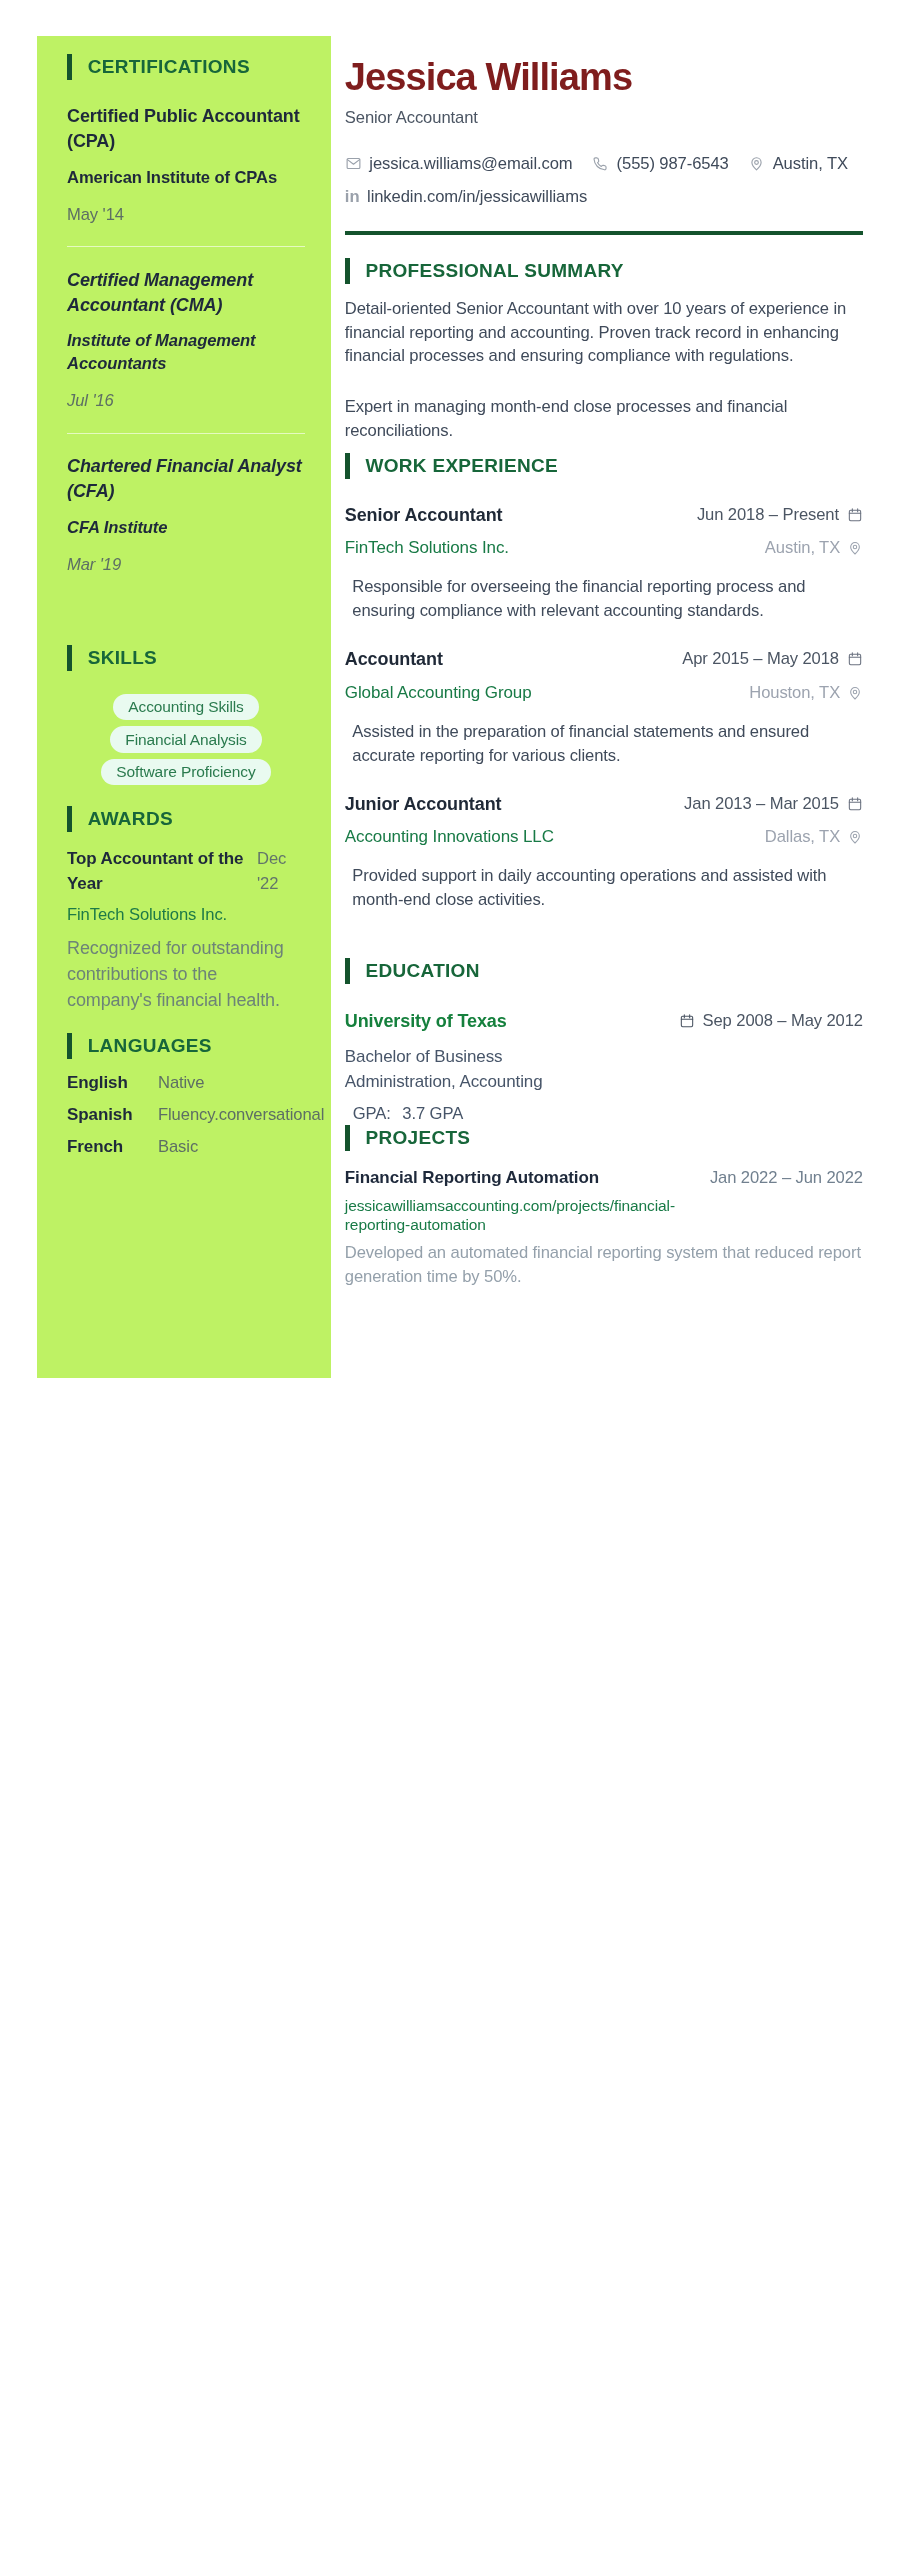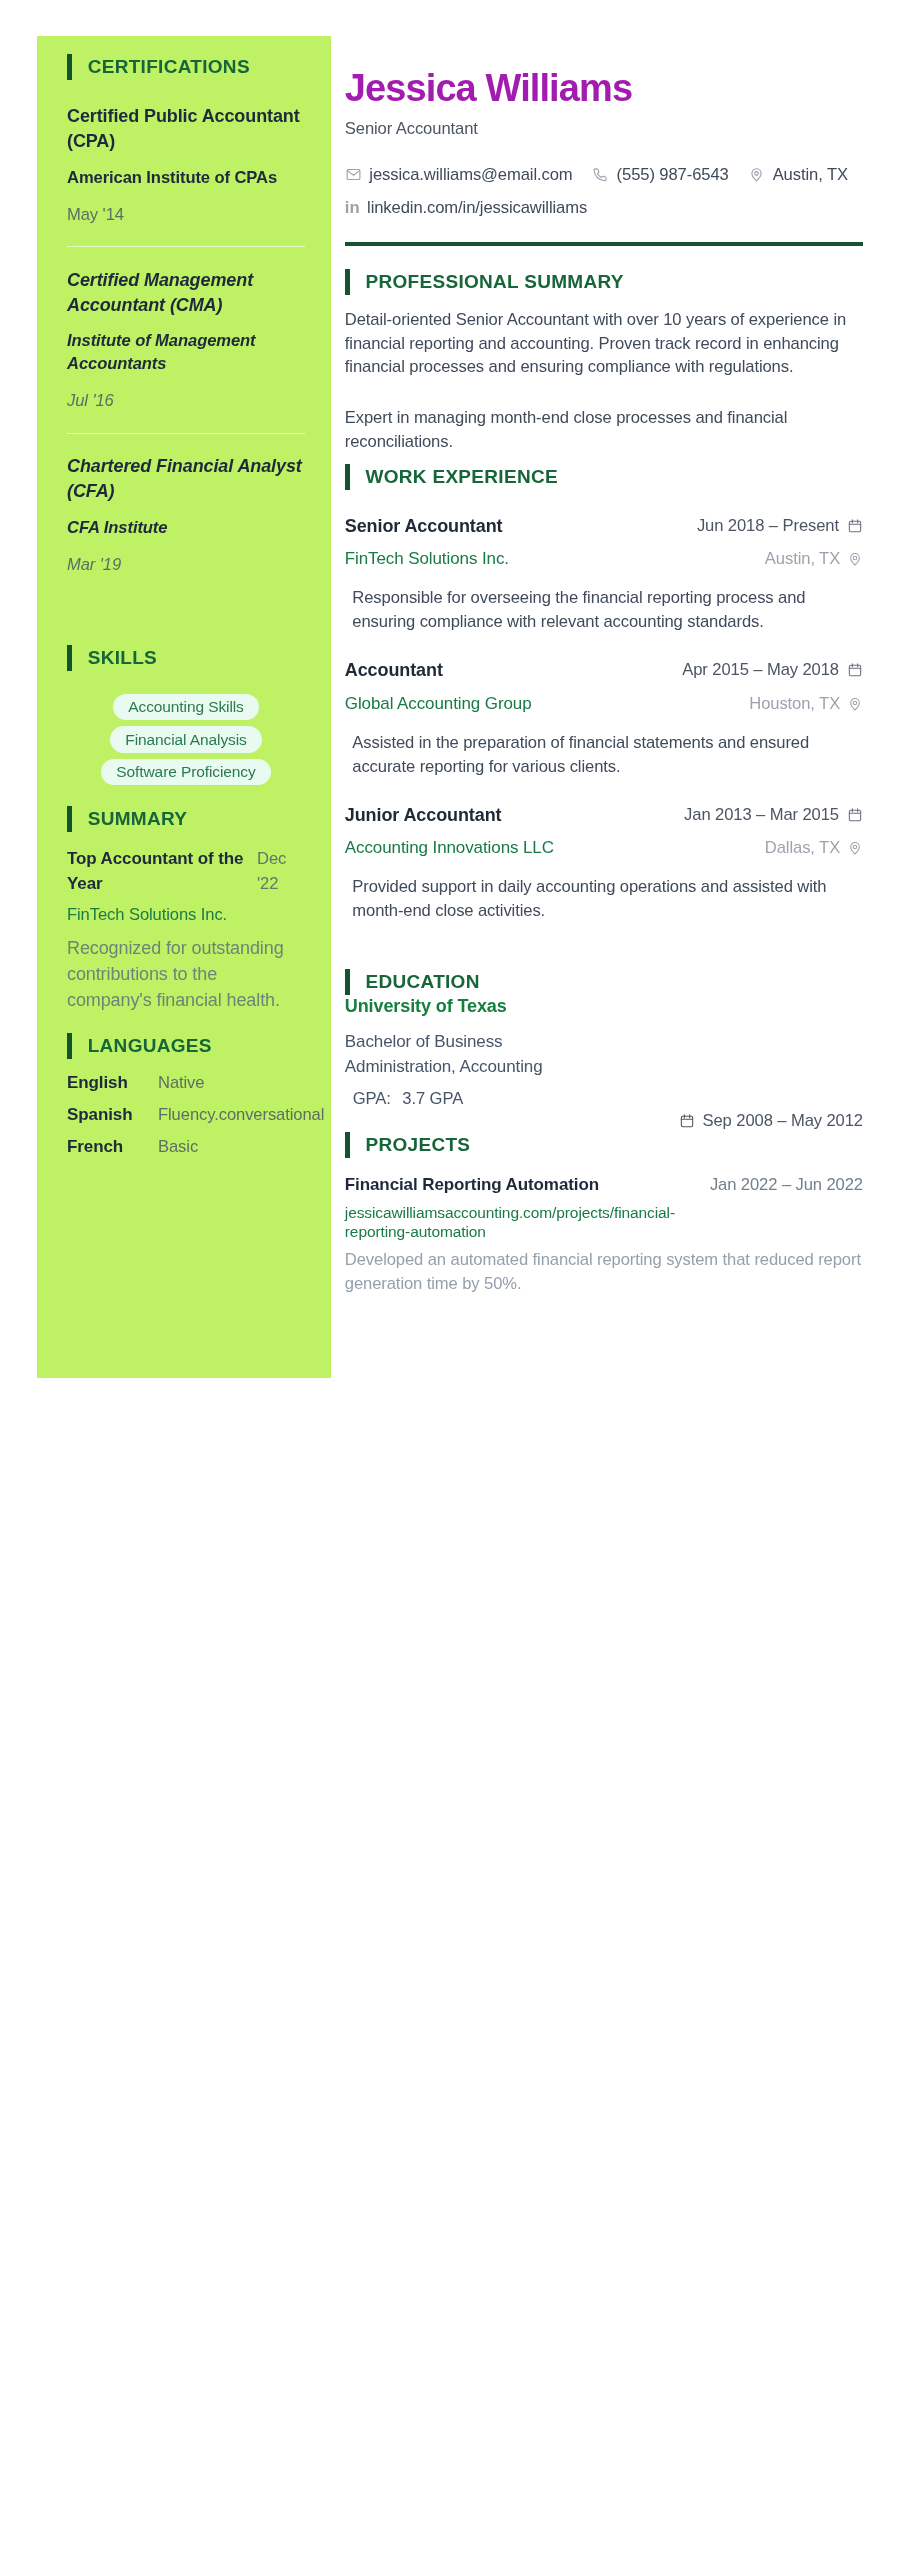--- a/index.html
+++ b/index.html
@@ -45,22 +45,22 @@
   .award-desc { font-size:18px; color:#6d8477; line-height:26px; margin-top:9.2px; }
   .languages-heading { margin-top:20.6px; }
   .lang-list { margin-top:11.5px; }
   .lang-row { display:flex; margin-bottom:9.2px; line-height:23px; }
   .lang-label { width:91px; flex:0 0 91px; font-size:17px; font-weight:bold; color:#1e293b; }
   .lang-level { font-size:16.6px; color:#5d6f64; white-space:nowrap; }
 
   
   .main { margin-left:13.8px; width:519px; padding-top:5.7px; }
   .person-name {
-    font-size:38px; font-weight:bold; color:#a21caf;
-    letter-spacing:-0.9px; line-height:40px; margin-top:26px;
+    font-size:38px; font-weight:bold; color:#7f1d1d;
+    letter-spacing:-0.9px; line-height:40px; margin-top:15px;
   }
   .person-role { font-size:16.6px; color:#4b5563; margin-top:9.2px; line-height:23px; }
   .contact-row { display:flex; align-items:center; gap:19.5px; margin-top:23px; }
   .contact-row.second { margin-top:10.3px; }
   .contact-item { display:flex; align-items:center; gap:7.5px; font-size:16.6px; color:#3f4a5a; line-height:23px; }
   .contact-item svg { display:block; }
   .in-glyph { font-size:16.6px; font-weight:bold; color:#9aa1ab; letter-spacing:0; }
   .header-rule { height:3.4px; background:#14532d; border:none; margin-top:23px; }
   .summary-heading { margin-top:23px; }
   .summary-p { font-size:16.6px; line-height:23.5px; color:#3f4a5a; margin-top:13.8px; max-width:519px; }
@@ -73,21 +73,21 @@
   .job-title { font-size:18px; font-weight:bold; color:#1f2937; line-height:22px; }
   .job-company { font-size:17px; color:#187a46; line-height:22px; margin-top:11.5px; }
   .job-right { margin-left:auto; text-align:right; }
   .job-date-row { display:flex; align-items:center; justify-content:flex-end; gap:8px;
                   font-size:16.6px; color:#4b5563; line-height:22px; }
   .job-loc-row { display:flex; align-items:center; justify-content:flex-end; gap:6.9px;
                  font-size:16.6px; color:#9ca3af; line-height:22px; margin-top:11.5px; }
   .job-desc { margin-top:16px; padding-left:7.5px; font-size:16.6px; line-height:24px;
               color:#3f4a5a; max-width:508px; }
   .edu-heading { margin-top:46px; }
-  .edu-item { margin-top:0; display:flex; align-items:flex-start;flex-direction:column; }
+  .edu-item { margin-top:26px; display:flex; align-items:flex-start; }
   .edu-school { font-size:18px; font-weight:bold; color:#15803d; line-height:22px; }
   .edu-degree { font-size:17px; color:#475569; line-height:25px; margin-top:11.5px; max-width:247px; }
   .edu-gpa { display:flex; gap:11.5px; margin-top:8px; padding-left:8px;
              font-size:16.6px; color:#475569; line-height:23px; }
   .edu-date-row { margin-left:auto; display:flex; align-items:center; gap:7.5px;
                   font-size:16.6px; color:#4b5563; line-height:22px; }
   .projects-heading { }
   .project { margin-top:16px; }
   .project-head { display:flex; align-items:flex-start; }
   .project-name { font-size:17px; font-weight:bold; color:#1e293b; line-height:22px; }
@@ -131,21 +131,21 @@
       <span>SKILLS</span>
     </div>
     <div class="pill-stack">
       <span class="pill">Accounting Skills</span>
       <span class="pill">Financial Analysis</span>
       <span class="pill">Software Proficiency</span>
     </div>
 
     <div class="side-heading awards-heading">
       <span class="heading-bar"></span>
-      <span>SUMMARY</span>
+      <span>AWARDS</span>
     </div>
     <div class="award-item">
       <div class="award-head">
         <div class="award-title">Top Accountant of the Year</div>
         <div class="award-date">Dec '22</div>
       </div>
       <div class="award-issuer">FinTech Solutions Inc.</div>
       <div class="award-desc">Recognized for outstanding contributions to the company's financial health.</div>
     </div>
 

